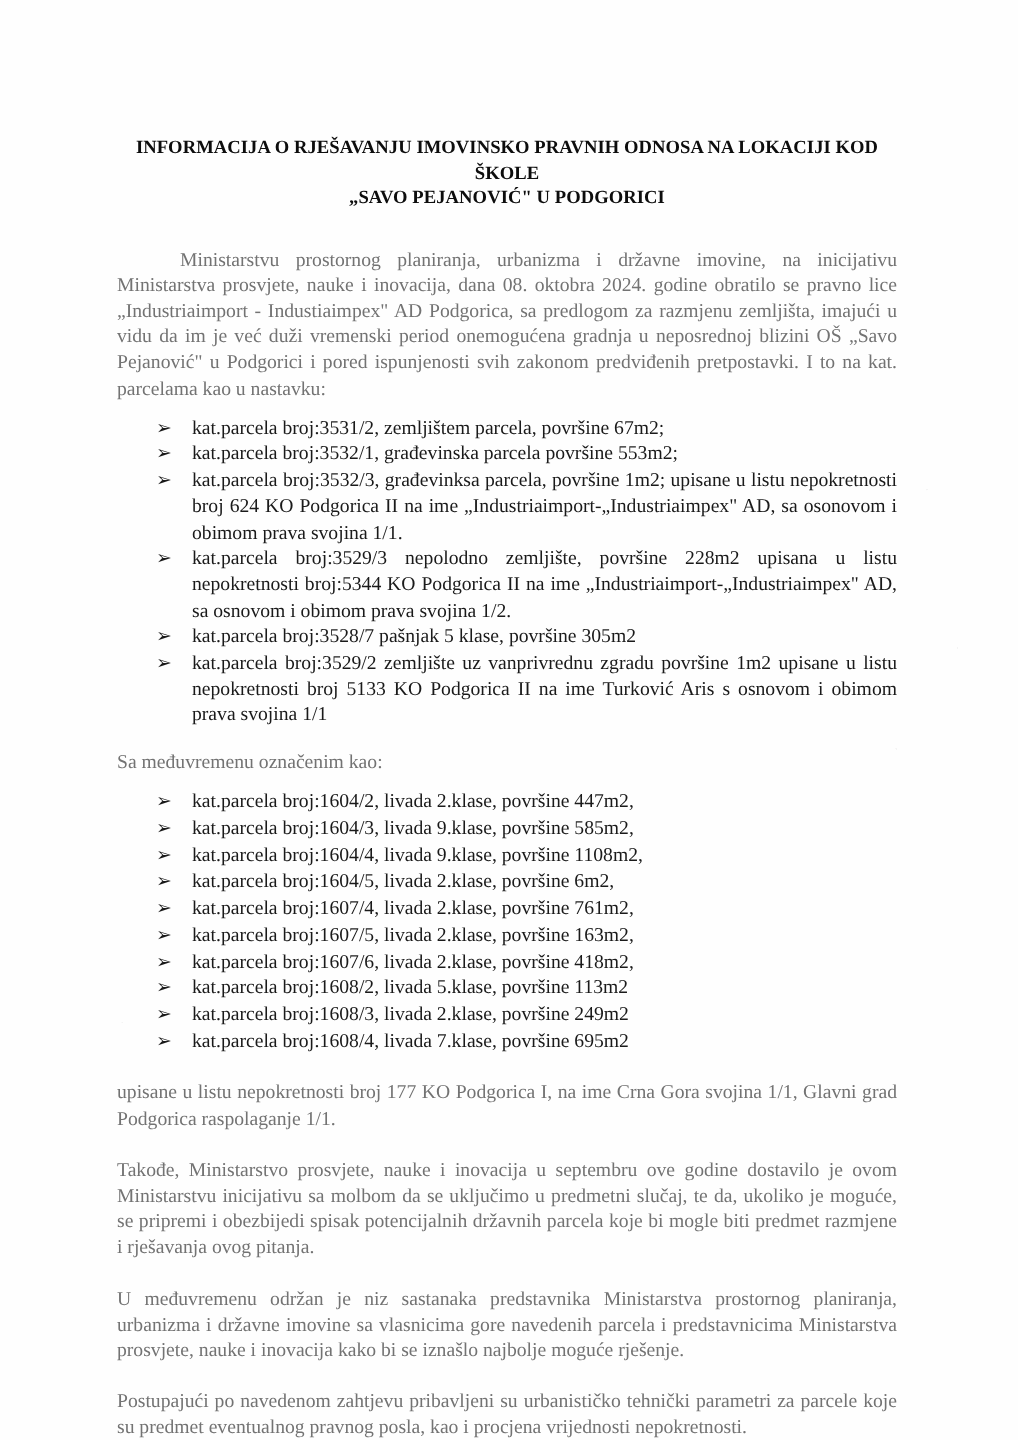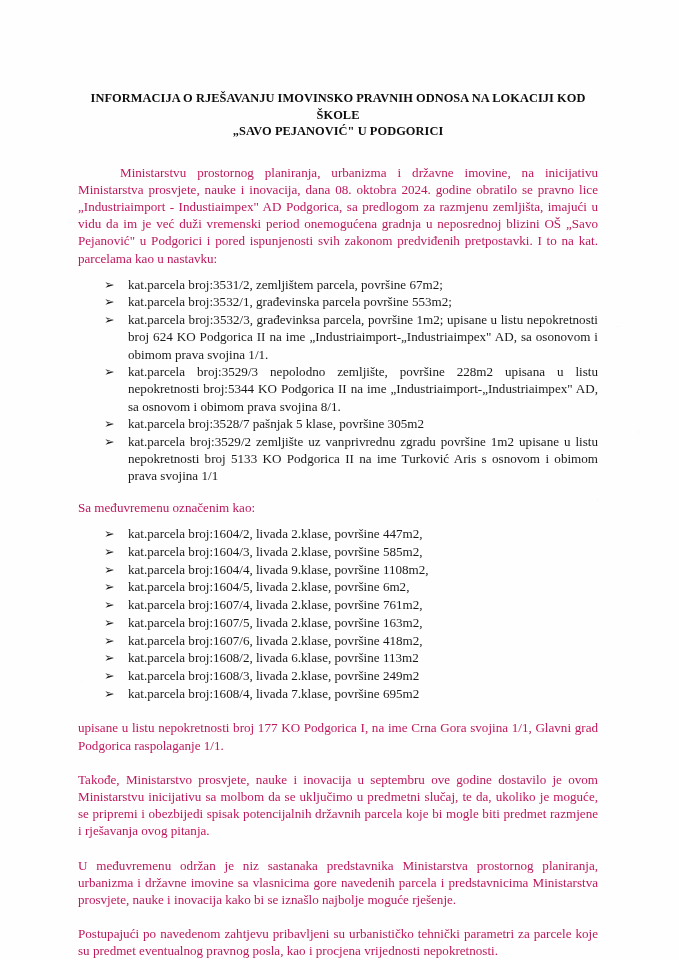--- a/index.html
+++ b/index.html
@@ -51,21 +51,21 @@
     display: block;
   }
 
   
   p.para {
     font-size: 13.1px;
     line-height: 17.2px;
     text-align: justify;
     text-justify: inter-word;
     margin: 0;
-    color: #be185d;
+    color: #737373;
     hyphens: none;
   }
   p.para.indent-first {
     text-indent: 42px;
   }
 
   .gap-title    { height: 24px; }
   .gap-med      { height: 14px; }
   .gap-sm       { height: 9px;  }
   .gap-lg       { height: 17px; }
@@ -144,21 +144,21 @@
       <li class="justified">
         <span class="bullet-arrow">➢</span>
         <span class="li-text">kat.parcela broj:3532/1, građevinska parcela površine 553m2;</span>
       </li>
       <li class="justified">
         <span class="bullet-arrow">➢</span>
         <span class="li-text">kat.parcela broj:3532/3, građevinksa parcela, površine 1m2; upisane u listu nepokretnosti broj 624 KO Podgorica II na ime „Industriaimport-„Industriaimpex" AD, sa osonovom i obimom prava svojina 1/1.</span>
       </li>
       <li class="justified">
         <span class="bullet-arrow">➢</span>
-        <span class="li-text">kat.parcela broj:3529/3 nepolodno zemljište, površine 228m2 upisana u listu nepokretnosti broj:5344 KO Podgorica II na ime „Industriaimport-„Industriaimpex" AD, sa osnovom i obimom prava svojina 8/1.</span>
+        <span class="li-text">kat.parcela broj:3529/3 nepolodno zemljište, površine 228m2 upisana u listu nepokretnosti broj:5344 KO Podgorica II na ime „Industriaimport-„Industriaimpex" AD, sa osnovom i obimom prava svojina 1/2.</span>
       </li>
       <li>
         <span class="bullet-arrow">➢</span>
         <span class="li-text">kat.parcela broj:3528/7 pašnjak 5 klase, površine 305m2</span>
       </li>
       <li class="justified">
         <span class="bullet-arrow">➢</span>
         <span class="li-text">kat.parcela broj:3529/2 zemljište uz vanprivrednu zgradu površine 1m2 upisane u listu nepokretnosti broj 5133 KO Podgorica II na ime Turković Aris s osnovom i obimom prava svojina 1/1</span>
       </li>
     </ul>
@@ -169,21 +169,21 @@
 
     <div class="gap-sm"></div>
 
     <ul class="parcel-list second-list">
       <li>
         <span class="bullet-arrow">➢</span>
         <span class="li-text">kat.parcela broj:1604/2, livada 2.klase, površine 447m2,</span>
       </li>
       <li>
         <span class="bullet-arrow">➢</span>
-        <span class="li-text">kat.parcela broj:1604/3, livada 2.klase, površine 585m2,</span>
+        <span class="li-text">kat.parcela broj:1604/3, livada 9.klase, površine 585m2,</span>
       </li>
       <li>
         <span class="bullet-arrow">➢</span>
         <span class="li-text">kat.parcela broj:1604/4, livada 9.klase, površine 1108m2,</span>
       </li>
       <li>
         <span class="bullet-arrow">➢</span>
         <span class="li-text">kat.parcela broj:1604/5, livada 2.klase, površine 6m2,</span>
       </li>
       <li>
@@ -193,21 +193,21 @@
       <li>
         <span class="bullet-arrow">➢</span>
         <span class="li-text">kat.parcela broj:1607/5, livada 2.klase, površine 163m2,</span>
       </li>
       <li>
         <span class="bullet-arrow">➢</span>
         <span class="li-text">kat.parcela broj:1607/6, livada 2.klase, površine 418m2,</span>
       </li>
       <li>
         <span class="bullet-arrow">➢</span>
-        <span class="li-text">kat.parcela broj:1608/2, livada 6.klase, površine 113m2</span>
+        <span class="li-text">kat.parcela broj:1608/2, livada 5.klase, površine 113m2</span>
       </li>
       <li>
         <span class="bullet-arrow">➢</span>
         <span class="li-text">kat.parcela broj:1608/3, livada 2.klase, površine 249m2</span>
       </li>
       <li>
         <span class="bullet-arrow">➢</span>
         <span class="li-text">kat.parcela broj:1608/4, livada 7.klase, površine 695m2</span>
       </li>
     </ul>

